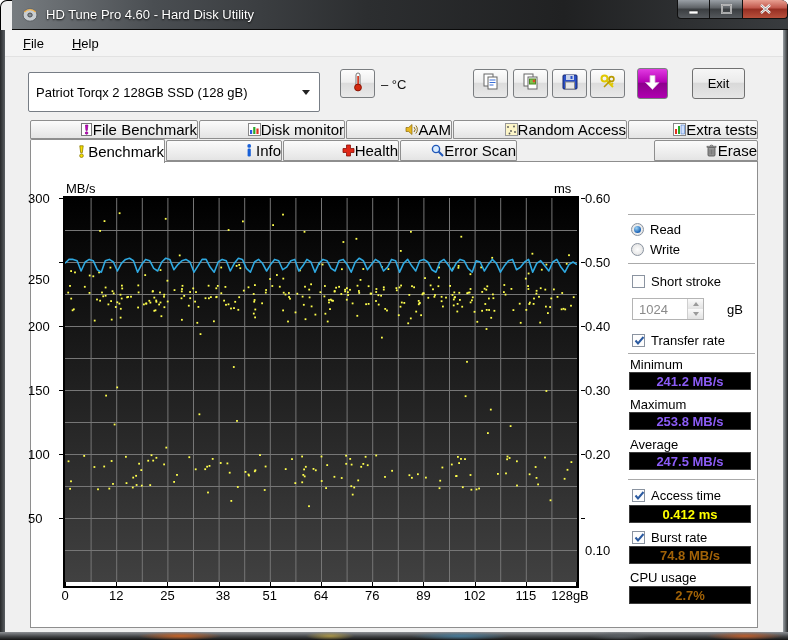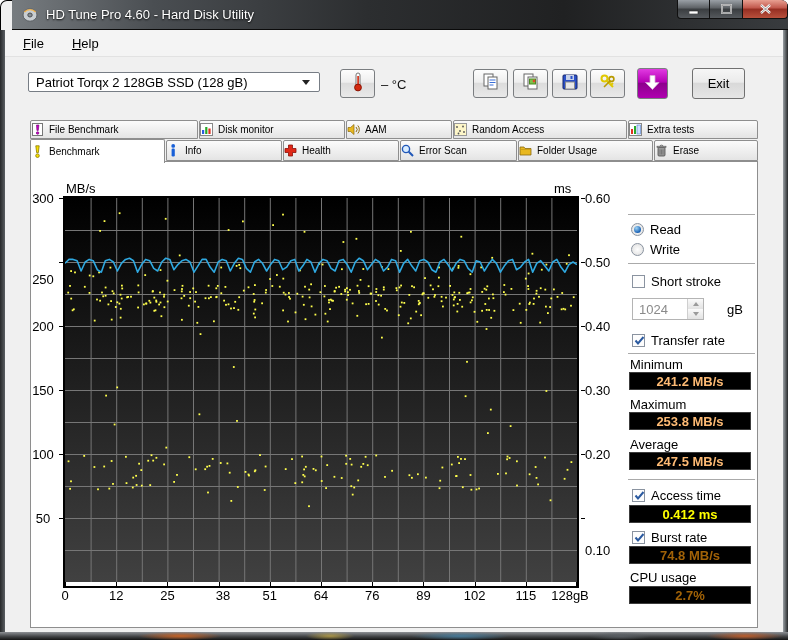--- a/index.html
+++ b/index.html
@@ -30,45 +30,45 @@
             radial-gradient(35px 6px at 330px 4px, rgba(210,180,70,.7), rgba(210,180,70,0) 70%),
             radial-gradient(70px 6px at 460px 4px, rgba(70,130,165,.85), rgba(70,130,165,0) 70%),
             radial-gradient(45px 6px at 620px 4px, rgba(90,95,100,.9), rgba(90,95,100,0) 70%),
             radial-gradient(55px 6px at 745px 4px, rgba(200,95,40,.9), rgba(200,95,40,0) 70%),
             linear-gradient(#8d9094 0%,#3c3e40 60%,#141414 100%);}
   
   .menubar{position:absolute;left:5px;top:30px;width:778px;height:27px;background:#f4f4f4;
            border-bottom:1px solid #e2e2e2;display:flex;align-items:center;}
   .menu-item{font-size:13px;color:#000;padding:4px 10px;margin-left:8px;cursor:default;}
   .toolbar{position:absolute;left:5px;top:57px;width:778px;height:60px;background:#f0f0f0;}
-  .combo{position:absolute;left:23px;top:15px;width:292px;height:20px;background:#fff;
+  .combo{position:absolute;left:23px;top:15px;width:292px;height:40px;background:#fff;
          border:1px solid #777d85;border-radius:2px;font-size:13px;display:flex;align-items:center;cursor:default;}
   .combo .cv{margin-left:7px;flex:1;white-space:nowrap;overflow:hidden;}
   .combo-arrow{width:0;height:0;border-left:4px solid transparent;border-right:4px solid transparent;
          border-top:5px solid #222;margin-right:9px;}
   .tbtn{position:absolute;top:12px;width:35px;height:29px;border:1px solid #7a7d80;border-radius:3px;
         background:linear-gradient(#fdfdfd,#eeeeee 45%,#dcdcdc 50%,#e9e9e9);display:flex;align-items:center;justify-content:center;cursor:pointer;padding:0;}
   .tbtn.dl{background:linear-gradient(#e23ae2,#b400b4 45%,#8d008d 50%,#b000b0);}
   .templabel{position:absolute;left:376px;top:20px;font-size:13px;color:#111;}
   .exit-btn{position:absolute;left:687px;top:11px;width:53px;height:31px;border:1px solid #707070;border-radius:3px;
         font-family:"Liberation Sans",sans-serif;font-size:13px;color:#000;
         background:linear-gradient(#f6f6f6,#ebebeb 45%,#d9d9d9 50%,#e6e6e6);cursor:pointer;}
   
-  .tab{position:absolute;display:flex;align-items:center;justify-content:flex-start;gap:5px;
+  .tab{position:absolute;display:flex;align-items:center;justify-content:flex-end;
        background:linear-gradient(#fbfbfb,#e4e4e4);border:1px solid #8e8e8e;border-radius:2px 2px 0 0;
-       font-size:10px;color:#000;cursor:pointer;}
+       font-size:15px;color:#000;cursor:pointer;}
   .tab .ticon{display:flex;width:13px;height:13px;}
   .tab.active{background:#ffffff;border-bottom:none;z-index:5;}
   
   .panel{position:absolute;left:30px;top:161px;width:728px;height:467px;background:#ffffff;border:1px solid #8e8e8e;}
   .axis-label{position:absolute;font-size:13px;color:#000;}
   .plot-wrap{position:absolute;left:63px;top:196px;border:2px solid #000;}
   .tick{position:absolute;background:#000;}
   .xlabel{position:absolute;font-size:13px;color:#000;transform:translateX(-50%);}
-  .ylabel{position:absolute;font-size:13px;color:#000;width:30px;text-align:center;}
+  .ylabel{position:absolute;font-size:13px;color:#000;width:30px;text-align:left;}
   .rlabel{position:absolute;font-size:13px;color:#000;}
   
   .start-btn{position:absolute;left:645px;top:178px;width:86px;height:24px;border:1px solid #707070;border-radius:3px;
         font-family:"Liberation Sans",sans-serif;font-size:13px;color:#000;
         background:linear-gradient(#f6f6f6,#ebebeb 45%,#dadada 50%,#e8e8e8);cursor:pointer;}
   .sep{position:absolute;left:628px;width:127px;height:1px;background:#aaaaaa;}
   .opt-row{position:absolute;display:flex;align-items:center;gap:6px;font-size:13px;color:#000;cursor:default;}
   .radio{width:13px;height:13px;border-radius:50%;border:1px solid #8a93a0;background:radial-gradient(#fefefe,#dcdcdc);position:relative;}
   .radio.sel::after{content:"";position:absolute;left:2px;top:2px;width:7px;height:7px;border-radius:50%;
         background:radial-gradient(circle at 35% 30%,#9fd4f5,#1a62b5 70%);}
@@ -77,21 +77,21 @@
   .spinner{position:absolute;left:632px;top:298px;width:72px;height:22px;border:1px solid #b4b4b4;background:#ffffff;
         font-size:13px;color:#8a8a8a;display:flex;align-items:center;}
   .spinner .num{flex:1;padding-left:6px;}
   .spin-btns{width:16px;height:20px;border-left:1px solid #cfcfcf;display:flex;flex-direction:column;}
   .spin-btns div{flex:1;display:flex;align-items:center;justify-content:center;background:linear-gradient(#fafafa,#e2e2e2);cursor:pointer;}
   .arrow-up{width:0;height:0;border-left:3px solid transparent;border-right:3px solid transparent;border-bottom:4px solid #9a9a9a;}
   .arrow-dn{width:0;height:0;border-left:3px solid transparent;border-right:3px solid transparent;border-top:4px solid #9a9a9a;}
   .plabel{position:absolute;left:630px;font-size:13px;color:#000;}
   .vbox{position:absolute;left:629px;width:122px;height:18px;background:#000;border:1px solid #3c3c3c;
         font-size:13px;font-weight:bold;text-align:center;line-height:17px;}
-  .vbox.cyan{color:#fdba74;}
+  .vbox.cyan{color:#8b5cf6;}
   .vbox.yellow{color:#ffff00;}
   .vbox.white{color:#a16207;}
 </style>
 </head>
 <body>
 
 <div class="window">
 
   <div class="titlebar">
     <span class="app-icon">
@@ -847,29 +847,20 @@
     </div>
     <div class="tab" style="left: 400px; width: 117px; top: 140px; height: 21px;">
       <span class="ticon">
         <svg width="13" height="13" viewBox="0 0 13 13">
           <circle cx="5" cy="5" r="3.6" fill="#d8ecff" stroke="#2057b8" stroke-width="1.4"></circle>
           <path d="M7.8 7.8 L12 12" stroke="#2057b8" stroke-width="2"></path>
         </svg>
       </span>
       <span>Error Scan</span>
     </div>
-    <div class="tab" style="left: 518px; width: 135px; top: 140px; height: 21px;">
-      <span class="ticon">
-        <svg width="13" height="13" viewBox="0 0 13 13">
-          <path d="M1 3 h4 l1 1.5 h6 V11 H1 z" fill="#e8b820" stroke="#8a6a10" stroke-width="0.8"></path>
-          <path d="M1 5.5 h11" stroke="#c89a10" stroke-width="0.8"></path>
-        </svg>
-      </span>
-      <span>Folder Usage</span>
-    </div>
     <div class="tab" style="left: 654px; width: 104px; top: 140px; height: 21px;">
       <span class="ticon">
         <svg width="13" height="13" viewBox="0 0 13 13">
           <rect x="3" y="3.5" width="7" height="8.5" rx="1" fill="#9a9a9a" stroke="#4a4a4a" stroke-width="0.8"></rect>
           <rect x="2" y="2.2" width="9" height="1.4" fill="#bdbdbd" stroke="#4a4a4a" stroke-width="0.6"></rect>
           <path d="M5 2.2 a1.5 1 0 0 1 3 0" fill="none" stroke="#4a4a4a" stroke-width="0.8"></path>
           <path d="M5 5.5 v5 M6.5 5.5 v5 M8 5.5 v5" stroke="#6a6a6a" stroke-width="0.7"></path>
         </svg>
       </span>
       <span>Erase</span>

